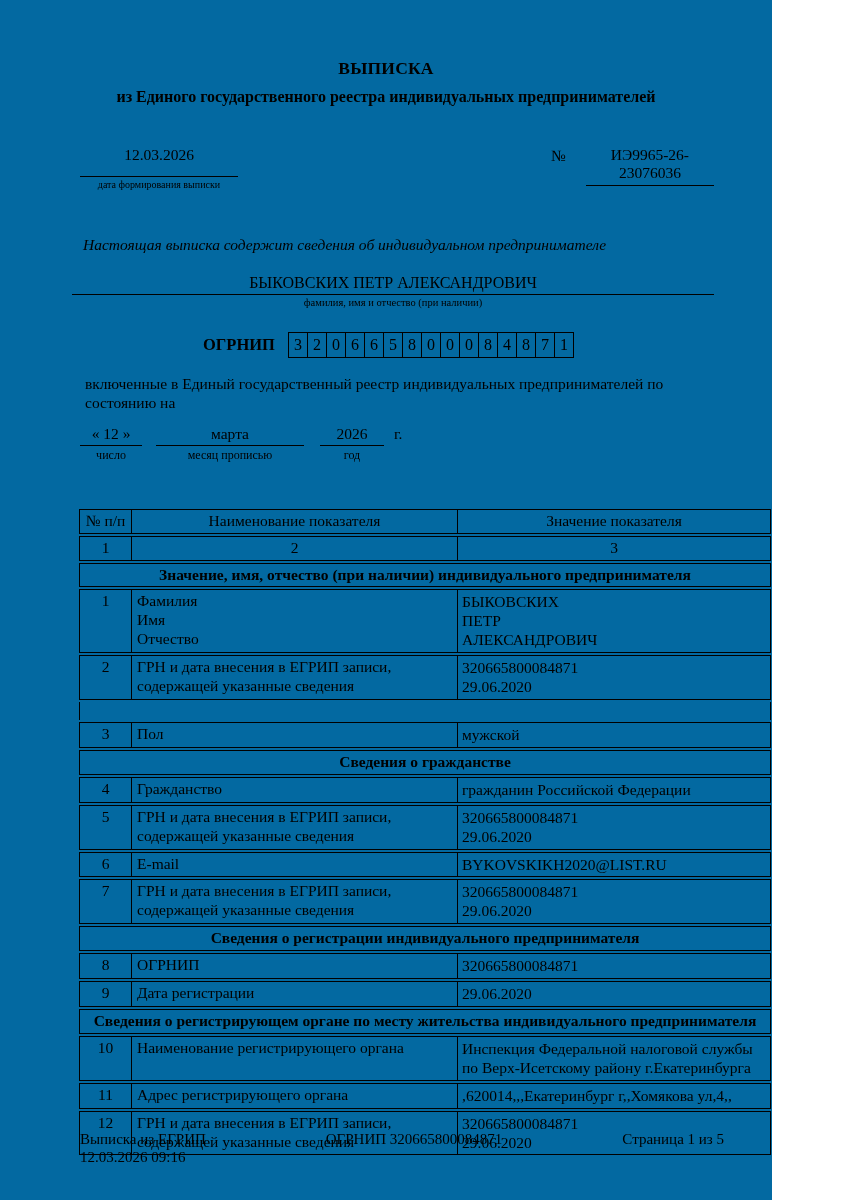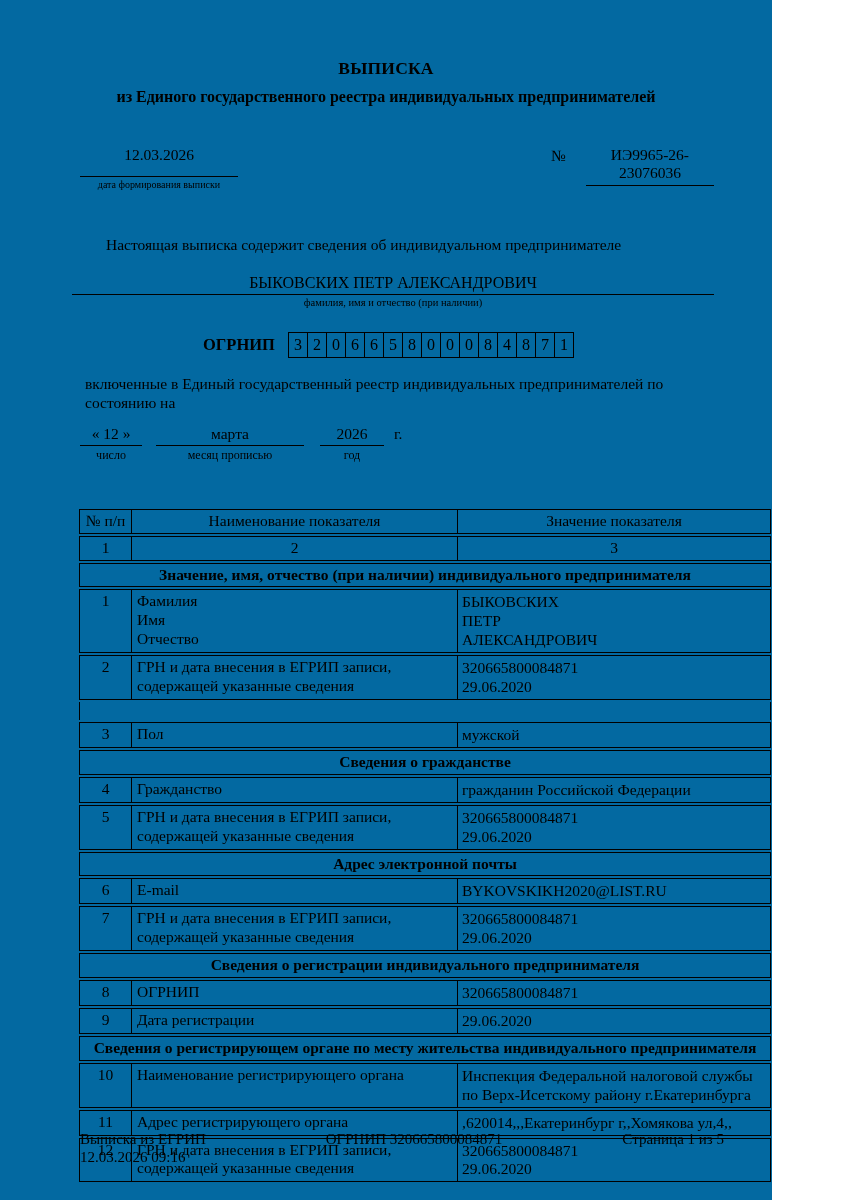--- a/index.html
+++ b/index.html
@@ -18,21 +18,21 @@
 
   .head-row { display:flex; justify-content:space-between; margin:40px 58px 0 80px; }
   .form-date-block { width:158px; text-align:center; }
   .form-date-val { border-bottom:1px solid #000; padding-bottom:12px; font-size:15.5px; }
   .small-cap { font-size:10px; margin-top:2px; }
   .num-block { display:flex; width:163px; }
   .num-sign { font-size:15.5px; margin-right:20px; padding-top:1px; }
   .num-val-wrap { flex:1; text-align:center; }
   .num-val { border-bottom:1px solid #000; padding-bottom:3px; line-height:1.15; font-size:15.5px; }
 
-  .intro { margin:46px 58px 0 106px; }
+  .intro { margin:46px 58px 0 83px;font-style:italic; }
   .name-block { margin:20px 58px 0 72px; text-align:center; }
   .name-val { border-bottom:1px solid #000; padding-bottom:2px; font-size:16px; }
   .name-cap { font-size:10.5px; margin-top:2px; }
 
   .ogrnip-row { display:flex; align-items:center; margin:24px 0 0 203px; }
   .ogrnip-label { font-weight:bold; font-size:16.5px; margin-right:13px; }
   .ogrnip-boxes { display:flex; }
   .digit-box {
     width:20px; height:26px; border:1px solid #000; margin-left:-1px;
     display:flex; align-items:center; justify-content:center; font-size:16px;
@@ -198,23 +198,20 @@
           <td class="val bL bTB bR">гражданин Российской Федерации</td>
         </tr>
         <tr>
           <td class="num bL bTB">5</td>
           <td class="name bL bTB">ГРН и дата внесения в ЕГРИП записи,
 содержащей указанные сведения</td>
           <td class="val bL bTB bR">320665800084871
 29.06.2020</td>
         </tr>
         <tr>
-          <td colspan="3" class="section">Адрес электронной почты</td>
-        </tr>
-        <tr>
           <td class="num bL bTB">6</td>
           <td class="name bL bTB">E-mail</td>
           <td class="val bL bTB bR">BYKOVSKIKH2020@LIST.RU</td>
         </tr>
         <tr>
           <td class="num bL bTB">7</td>
           <td class="name bL bTB">ГРН и дата внесения в ЕГРИП записи,
 содержащей указанные сведения</td>
           <td class="val bL bTB bR">320665800084871
 29.06.2020</td>

